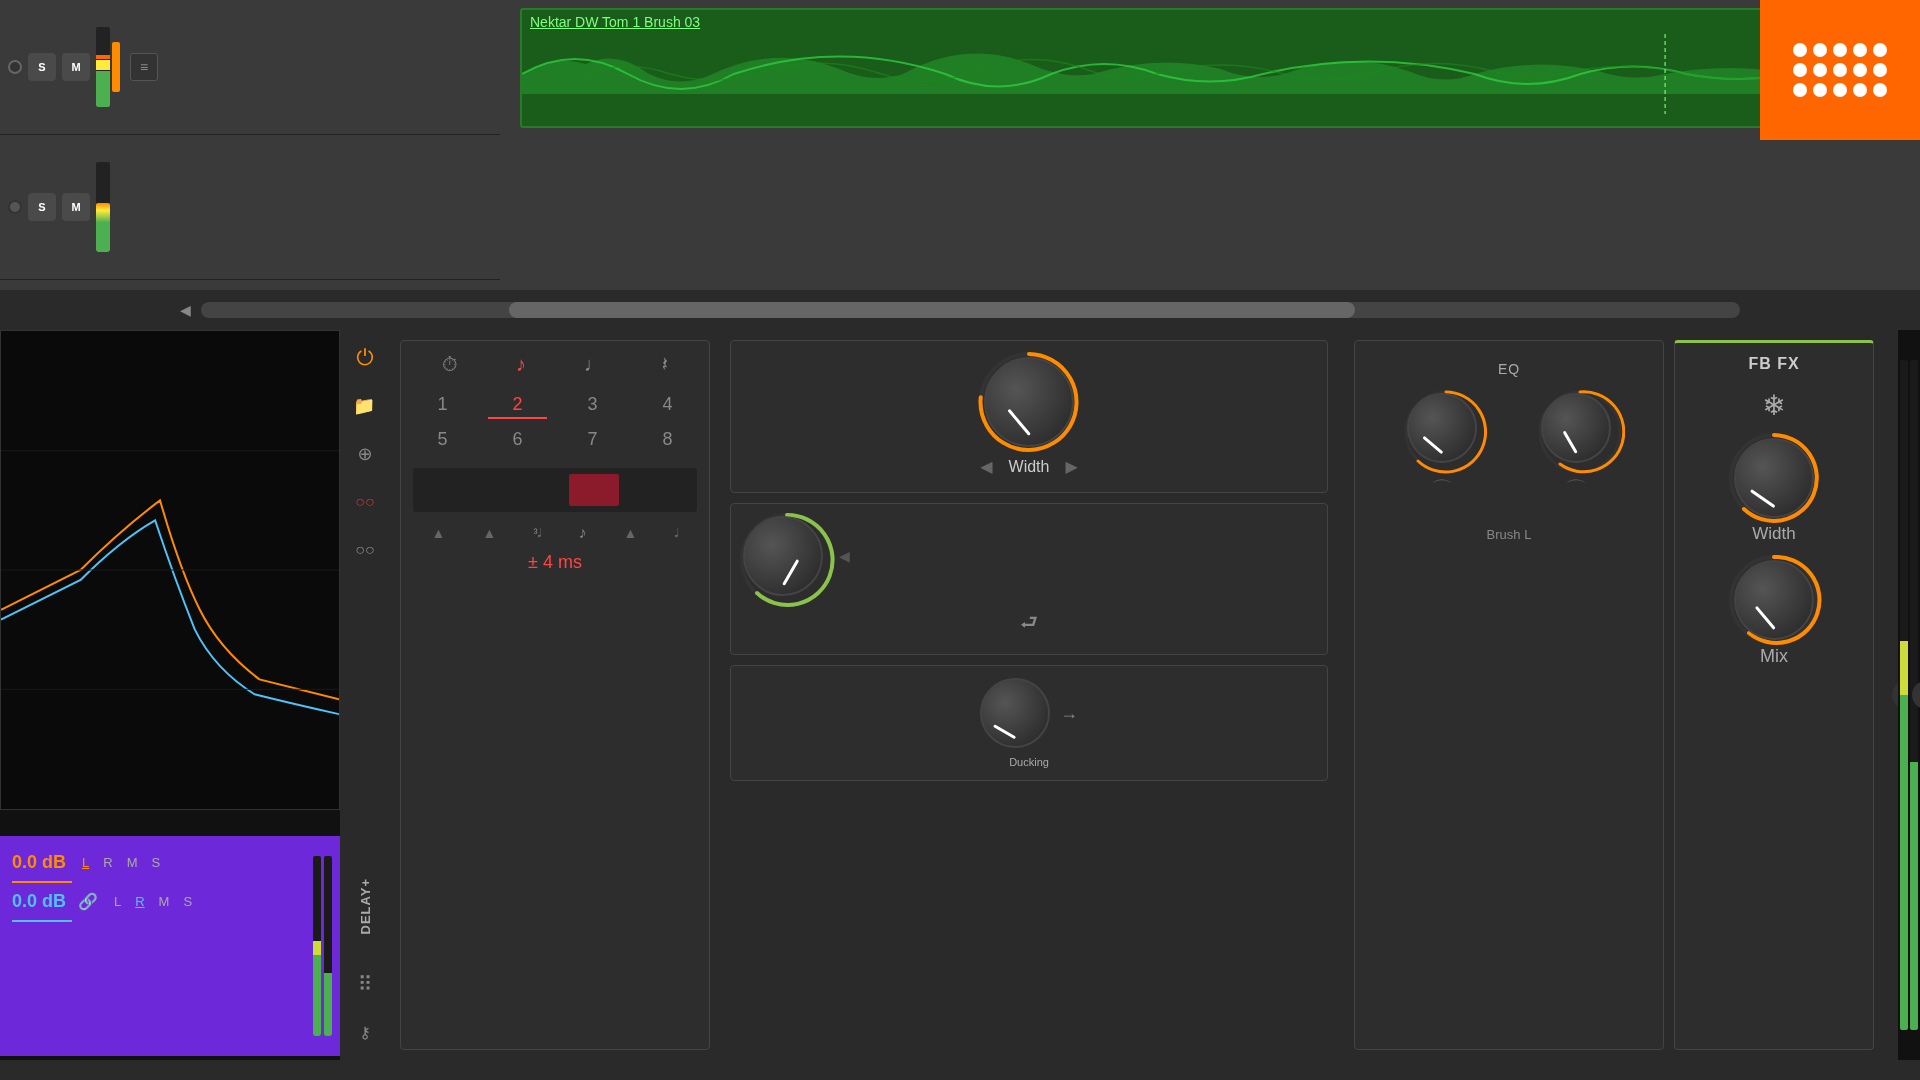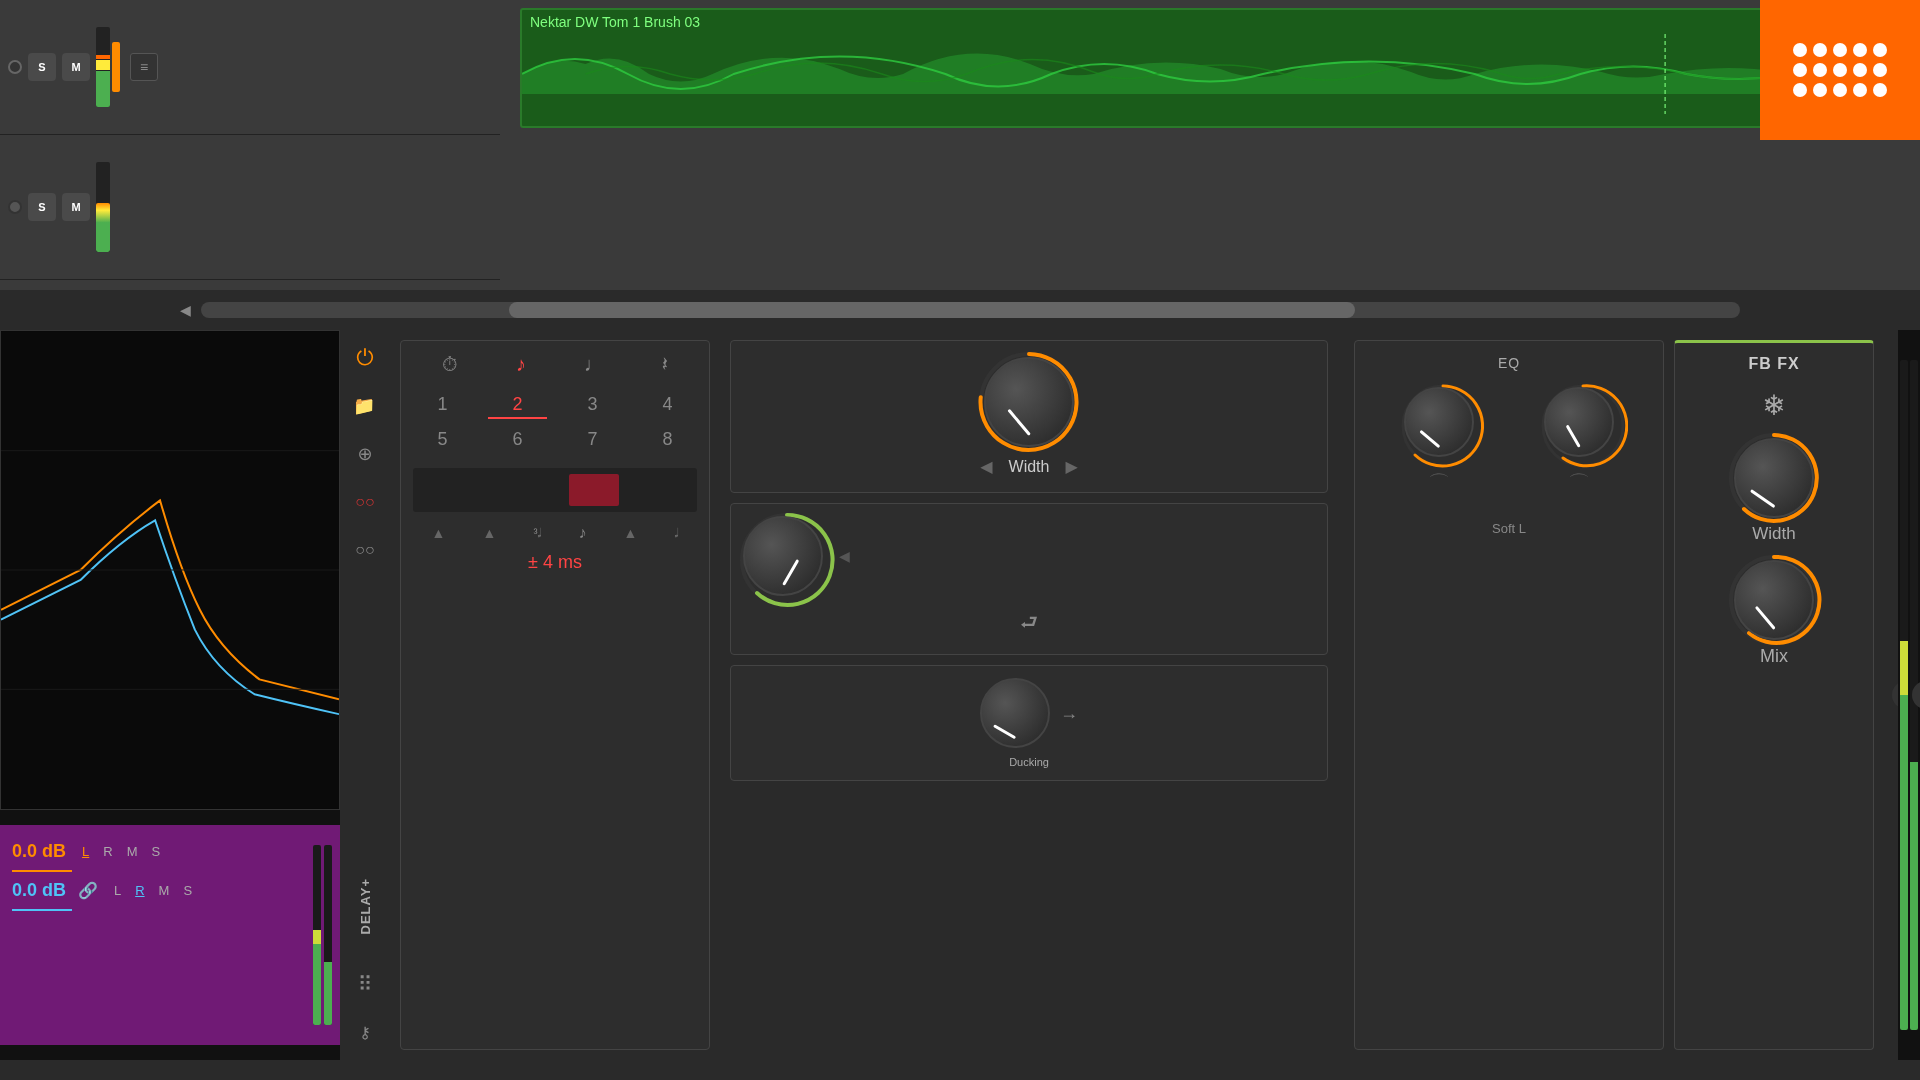--- a/index.html
+++ b/index.html
@@ -69,20 +69,21 @@
       background: #1a5c1a;
       border: 2px solid #2a7a2a;
       border-radius: 3px;
       overflow: hidden;
     }
     .clip-title {
       color: #7FFF7F;
       font-size: 14px;
       padding: 4px 8px;
       font-weight: 500;
+      text-decoration: underline;
     }
     .waveform-area {
       width: 100%;
       height: 80px;
       position: relative;
     }
     .waveform-svg { width: 100%; height: 100%; }
 
     .orange-logo {
       position: absolute;
@@ -318,21 +319,21 @@
       color: #ff4444;
       font-size: 18px;
       margin-top: 8px;
     }
 
     
     .eq-section {
       width: 310px;
       background: #2d2d2d;
       border: 1px solid #444;
-      padding: 14px;
+      padding: 20px;
       margin: 10px 10px 10px 16px;
       border-radius: 4px;
       flex-shrink: 0;
     }
     .section-title {
       text-align: center;
       color: #aaa;
       font-size: 14px;
       margin-bottom: 16px;
       letter-spacing: 1px;
@@ -597,21 +598,21 @@
         <path d="M0,280 Q40,260 80,240 Q120,200 160,170 Q180,240 200,280 Q220,320 260,350 Q300,360 340,370" stroke="#FF8C00" stroke-width="2" fill="none"></path>
 
         <path d="M0,290 Q40,270 80,250 Q120,210 155,190 Q175,250 195,300 Q215,340 255,365 Q295,375 340,385" stroke="#4FC3F7" stroke-width="2" fill="none"></path>
 
         <line x1="0" y1="120" x2="340" y2="120" stroke="#1a1a1a" stroke-width="1"></line>
         <line x1="0" y1="240" x2="340" y2="240" stroke="#1a1a1a" stroke-width="1"></line>
         <line x1="0" y1="360" x2="340" y2="360" stroke="#1a1a1a" stroke-width="1"></line>
       </svg>
     </div>
 
-    <div style="position:absolute;bottom:15px;left:0;right:0;height:220px;background:#701a75;padding:16px 12px;">
+    <div style="position:absolute;bottom:4px;left:0;right:0;height:220px;background:#6d28d9;padding:16px 12px;">
       <div class="level-row">
         <span class="level-val level-orange">0.0 dB</span>
         <div class="channel-btns">
           <span class="ch-btn active-orange">L</span>
           <span class="ch-btn">R</span>
           <span class="ch-btn">M</span>
           <span class="ch-btn">S</span>
         </div>
       </div>
       <div style="height:2px;background:#FF8C00;width:60px;margin-bottom:8px;"></div>
@@ -786,21 +787,21 @@
             </div>
           </div>
         </div>
 
         <div class="eq-curves-row">
           <span style="color:#555;font-size:22px;cursor:pointer;">⌒</span>
           <span style="color:#555;font-size:22px;cursor:pointer;">⌒</span>
         </div>
 
         <div style="margin-top:auto;text-align:center;padding-top:20px;">
-          <span class="ping-label">Soft L</span>
+          <span class="ping-label">Brush L</span>
         </div>
       </div>
 
       <div class="fbfx-panel">
         <span class="fbfx-title">FB FX</span>
         <span class="snowflake-icon">❄</span>
 
         <div class="knob-wrap">
           <div style="position:relative;display:inline-flex;align-items:center;justify-content:center;">
             <svg width="96" height="96" style="position:absolute;top:-8px;left:-8px;">

